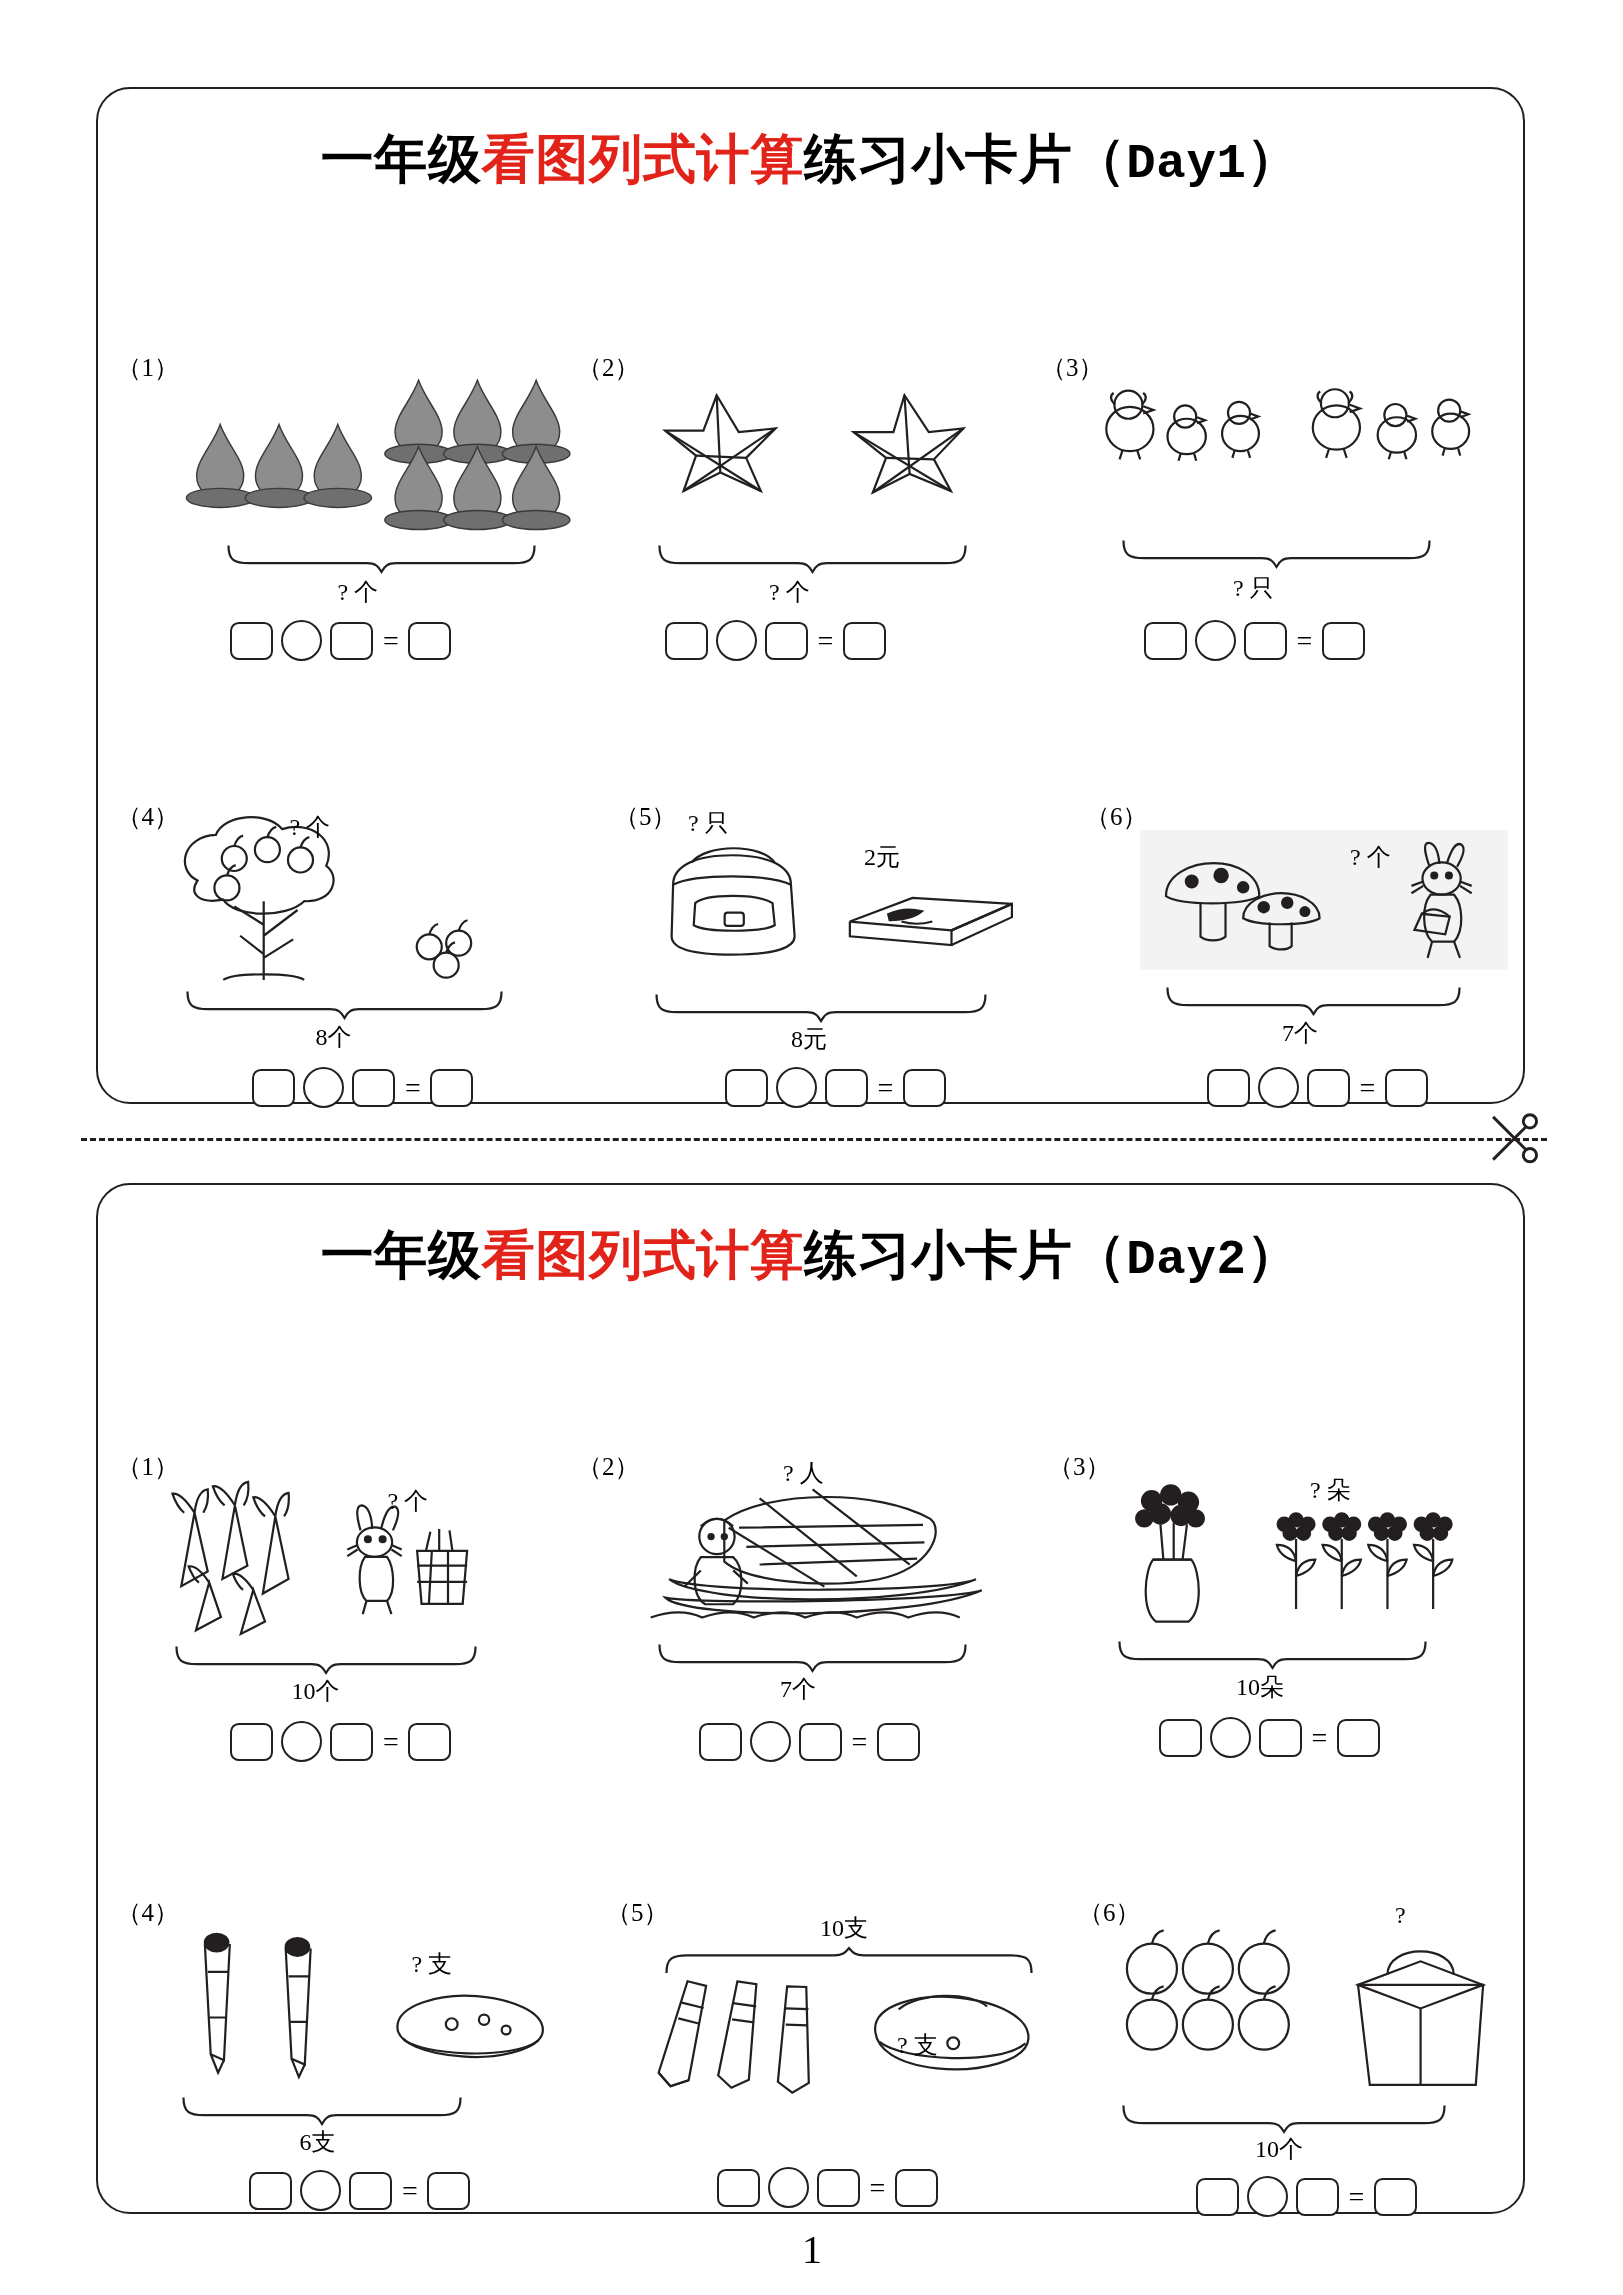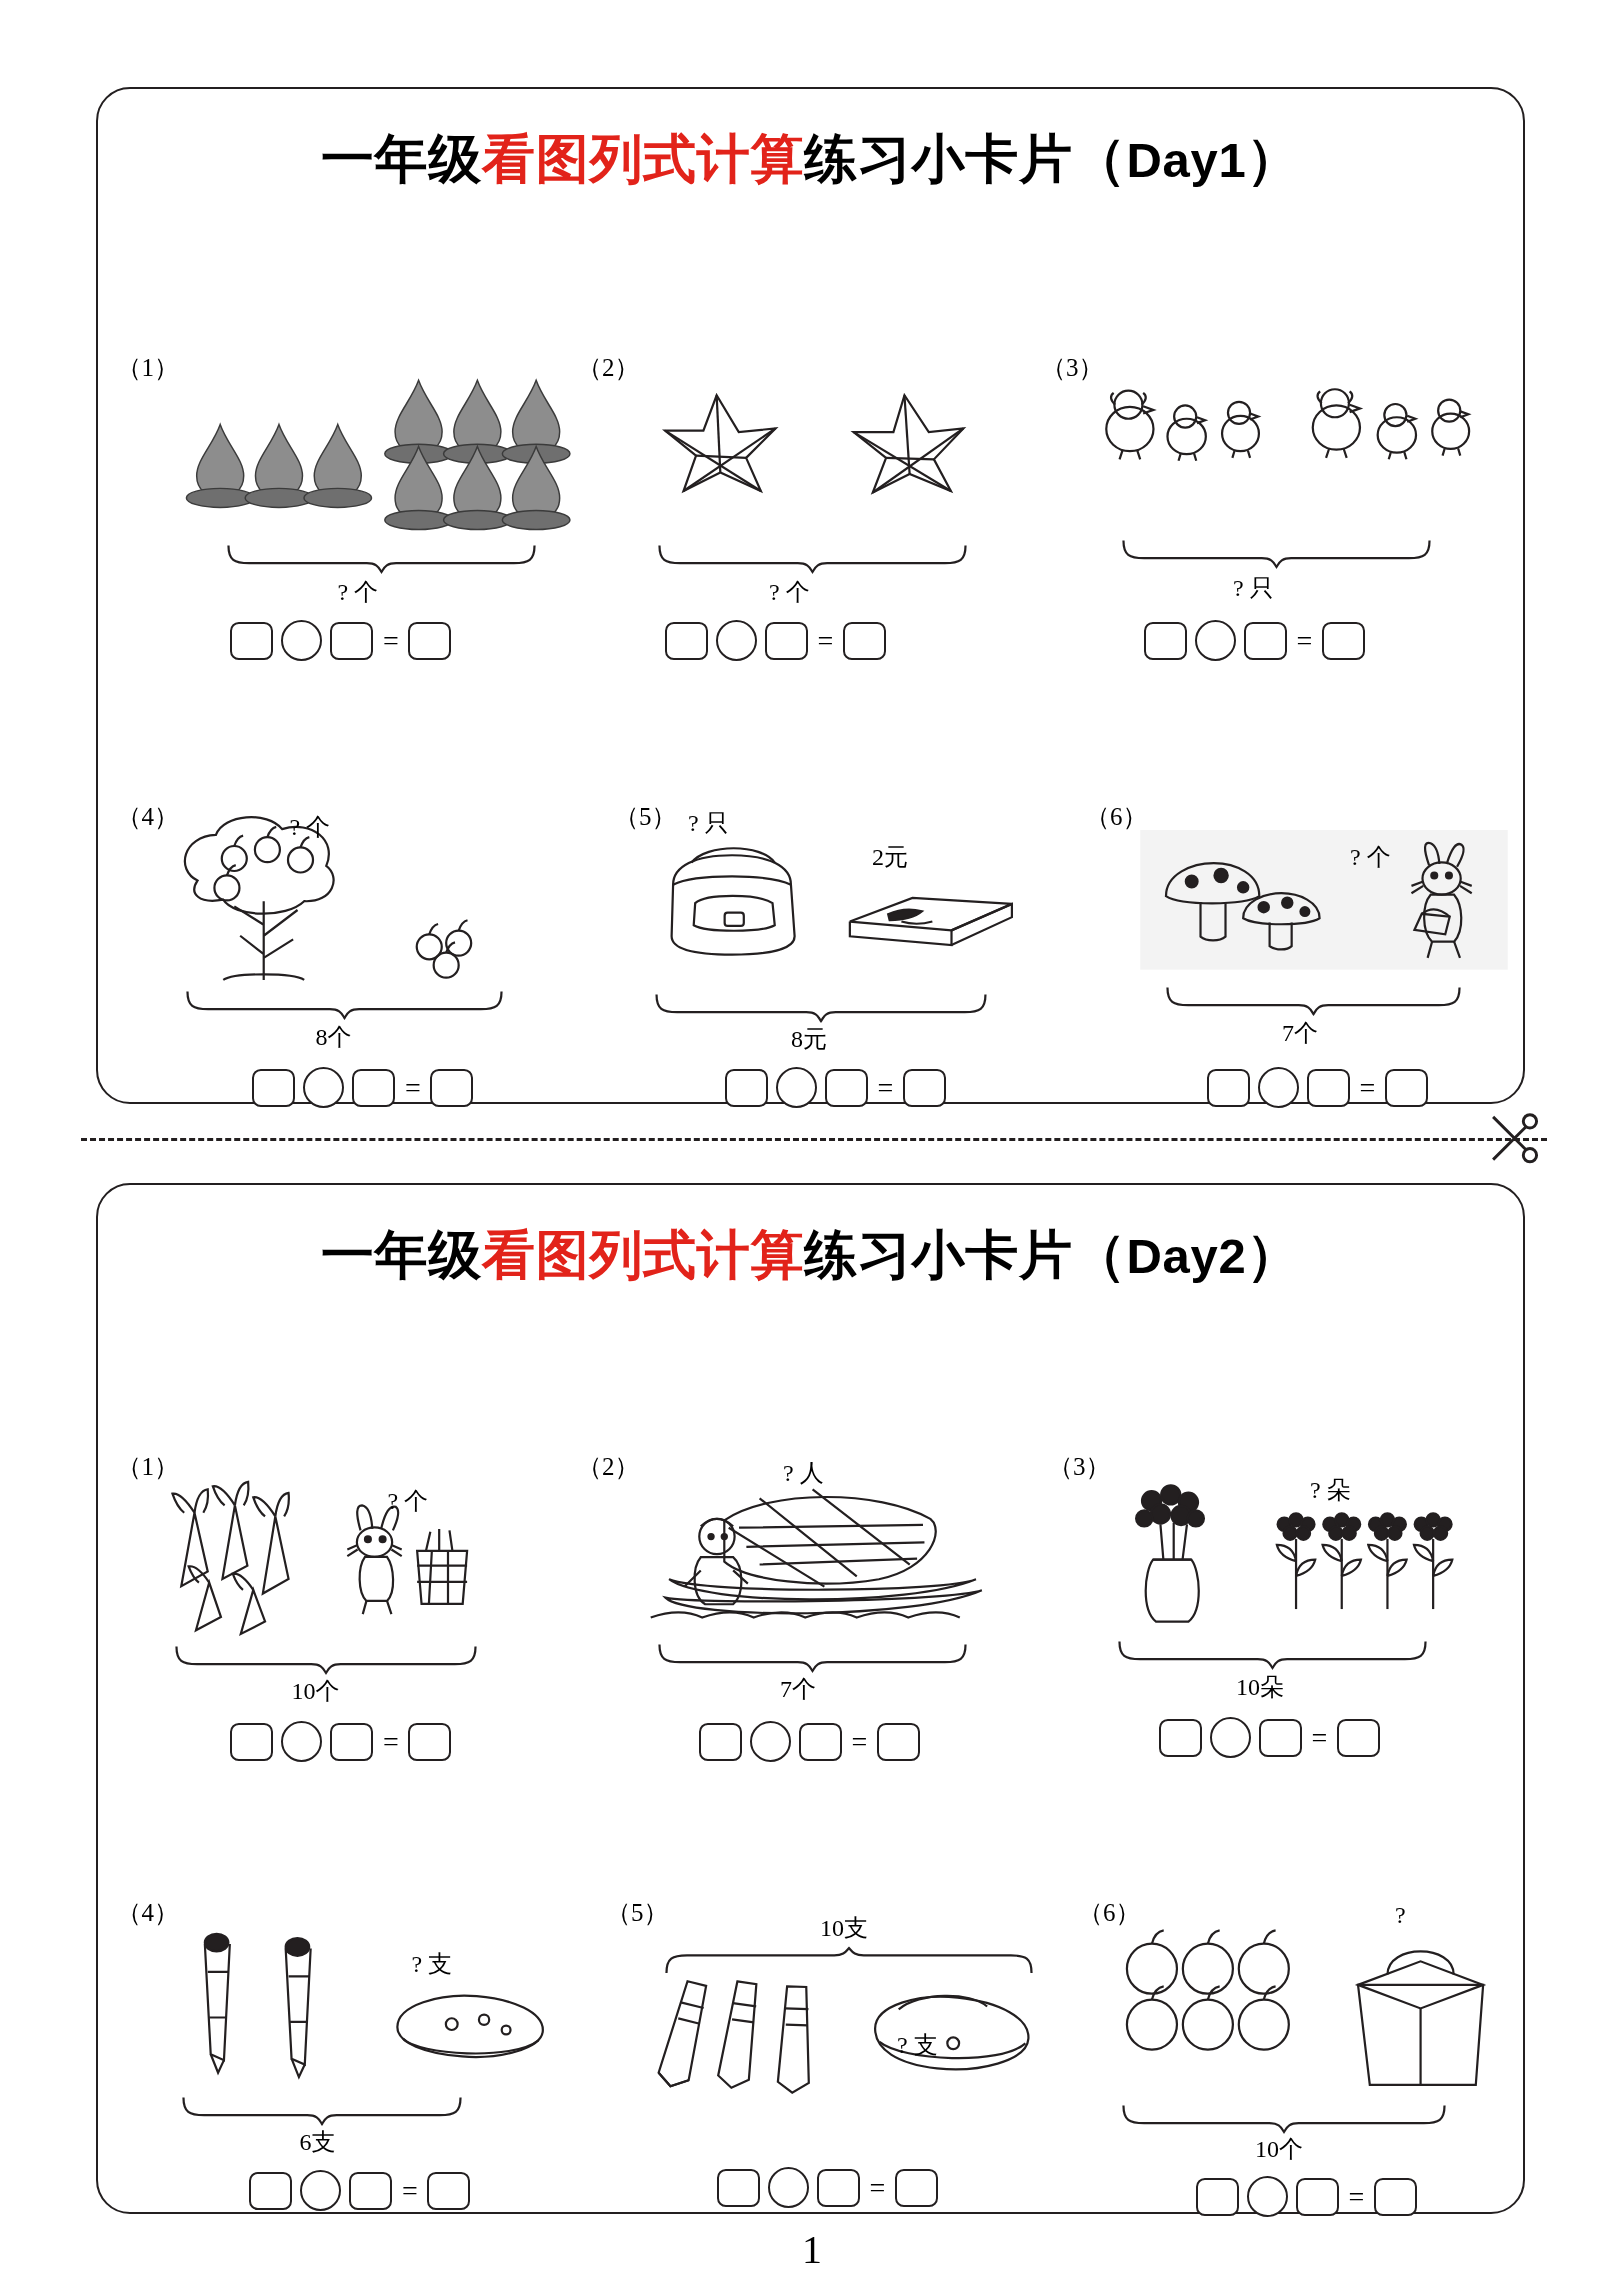--- a/index.html
+++ b/index.html
@@ -22,21 +22,21 @@
   .card-title{
     text-align:center;
     font-family:"Liberation Serif",serif;
     font-weight:bold;
     font-size:53px;
     letter-spacing:0.7px;
     margin-top:35px;
     white-space:nowrap;
   }
   .card-title .red{color:#e2231a;}
-  .card-title .day{font-family:Liberation Sans, sans-serif;font-size:49px;}
+  .card-title .day{font-family:Liberation Mono, monospace;font-size:49px;}
 
   
   .rowset{position:relative;}
   .prob{position:absolute;box-sizing:border-box;}
   .pnum{
     font-family:"Liberation Serif",serif;
     font-size:25px;
     position:absolute;
     left:0;top:0;
   }
@@ -347,21 +347,21 @@
               <path d="M270 120 L355 88 L490 96 L408 132 Z"></path>
               <path d="M270 120 L270 140 L408 152 L408 132"></path>
               <path d="M408 132 L490 96 L490 114 L408 152"></path>
               <path d="M322 110 q22 -10 46 -4 q-14 12 -44 12 Z" fill="#231f20"></path>
               <path d="M340 120 q20 6 42 0"></path>
             </g>
           </svg>
         </div>
 
         <div class="qlabel" style="left:74px;top:7.4px;">? 只</div>
-        <div class="qlabel" style="left:258px;top:41px;text-align:right;">2元</div>
+        <div class="qlabel" style="left:250px;top:41px;text-align:right;">2元</div>
 
         <div class="brace" style="left:41px;top:193px;">
           <svg width="332" height="29.5" viewBox="0 0 450 40">
             <path d="M2 2 C2 22 10 26 30 26 L205 26 C219 26 221 32 225 38 C229 32 231 26 245 26 L420 26 C440 26 448 22 448 2" fill="none" stroke="#231f20" stroke-width="3"></path>
           </svg>
         </div>
         <div class="total" style="left:177px;top:223px;">8元</div>
 
         <div class="answer" style="left:111px;top:267px;">
           <div class="abox"></div>

